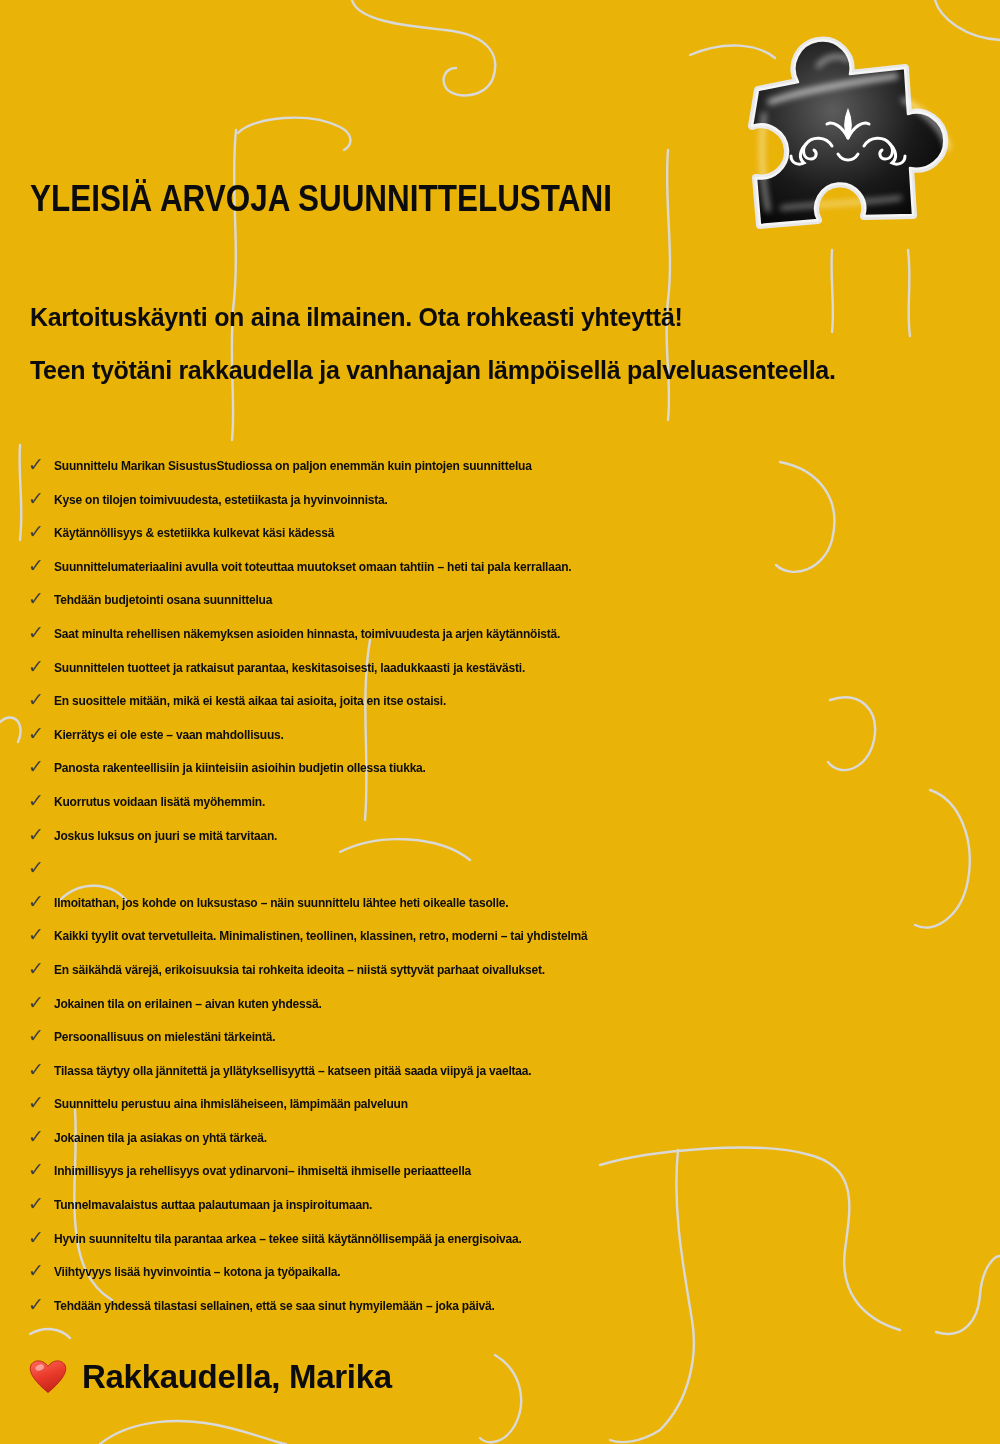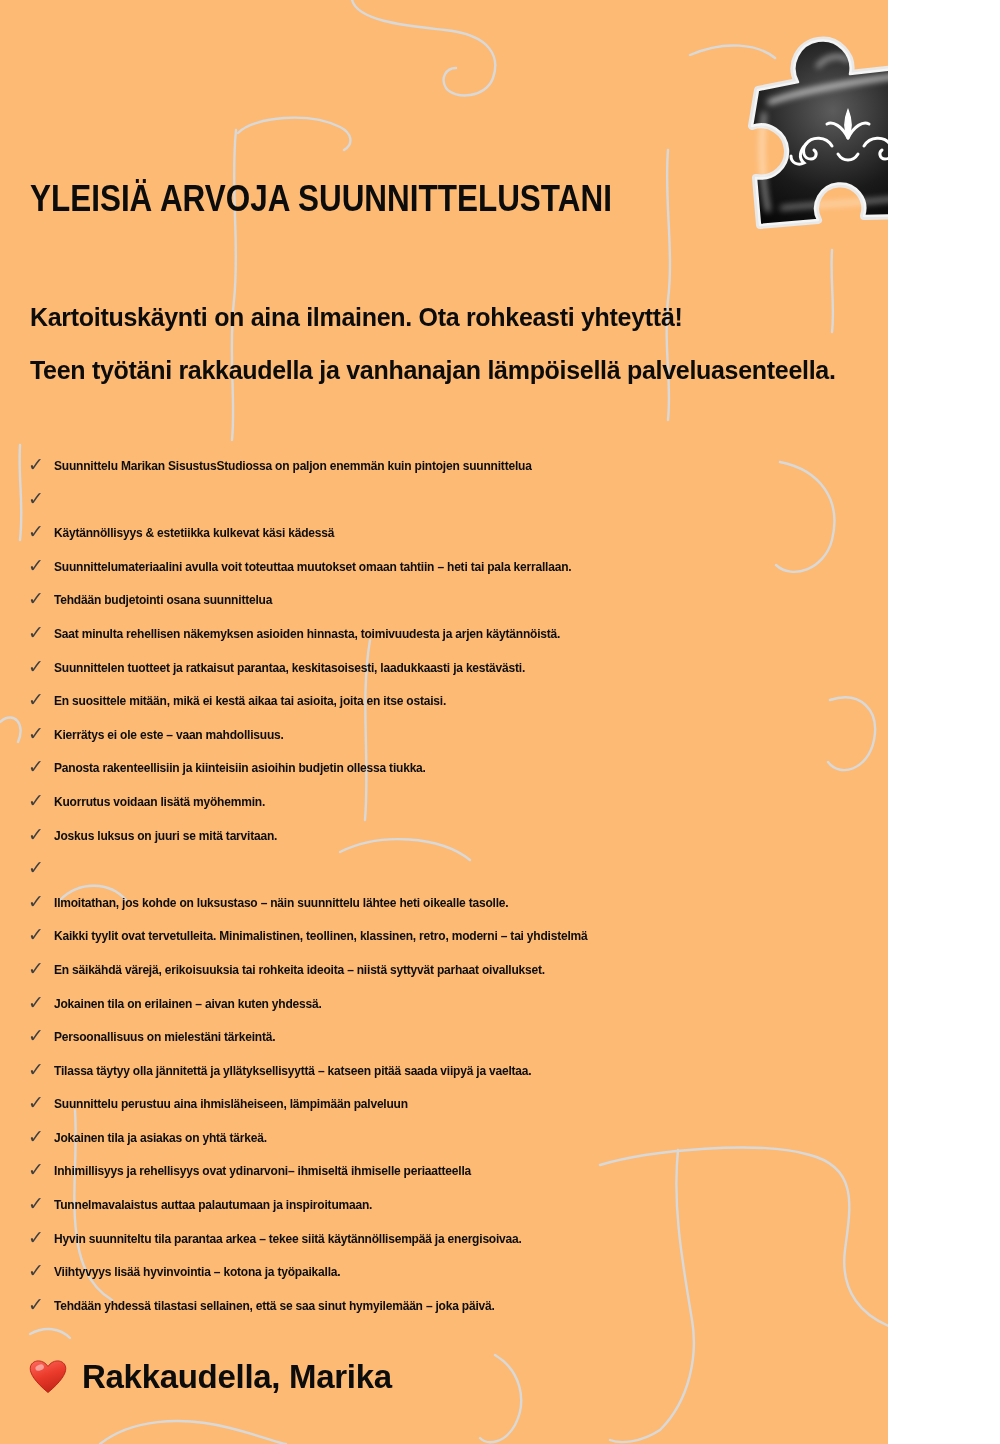--- a/index.html
+++ b/index.html
@@ -1,19 +1,19 @@
 <!DOCTYPE html>
 <html><head>
 <meta charset="utf-8">
 <style>
   html,body{margin:0;padding:0;background:#ffffff;}
   .page{
     position:relative;
-    width:888px;height:1444px;
-    background:#fdba74;
+    width:1000px;height:1444px;
+    background:#eab308;
     overflow:hidden;
     font-family:"Liberation Sans", sans-serif;
     color:#111111;
   }
   .bg-svg{position:absolute;left:0;top:0;width:1000px;height:1444px;}
   .puzzle-img{position:absolute;left:698px;top:10px;width:300px;height:248px;}
   .title{
     position:absolute;left:30px;top:178px;margin:0;
     font-size:37px;font-weight:bold;letter-spacing:0px;
     transform:scaleX(0.85);transform-origin:left center;
@@ -114,20 +114,21 @@
   <p class="intro intro-1">Kartoituskäynti on aina ilmainen. Ota rohkeasti yhteyttä!</p>
   <p class="intro intro-2">Teen työtäni rakkaudella ja vanhanajan lämpöisellä palveluasenteella.</p>
 
   <ul class="values">
     <li class="row">
         <span class="chk">✓</span>
         <span class="txt">Suunnittelu Marikan SisustusStudiossa on paljon enemmän kuin pintojen suunnittelua</span>
       </li>
     <li class="row">
         <span class="chk">✓</span>
+        <span class="txt">Kyse on tilojen toimivuudesta, estetiikasta ja hyvinvoinnista.</span>
       </li>
     <li class="row">
         <span class="chk">✓</span>
         <span class="txt">Käytännöllisyys &amp; estetiikka kulkevat käsi kädessä</span>
       </li>
     <li class="row">
         <span class="chk">✓</span>
         <span class="txt">Suunnittelumateriaalini avulla voit toteuttaa muutokset omaan tahtiin – heti tai pala kerrallaan.</span>
       </li>
     <li class="row">

